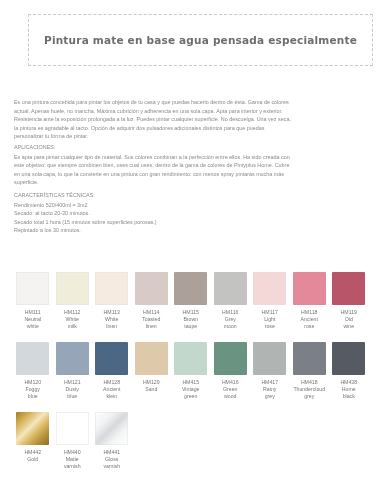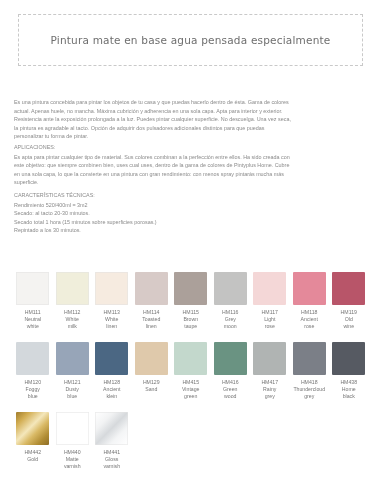--- a/index.html
+++ b/index.html
@@ -18,29 +18,30 @@
     position: relative;
     width: 381px;
     height: 492px;
     background: #ffffff;
     box-sizing: border-box;
   }
 
   
   .headline-box {
     position: absolute;
-    left: 18px;
+    left: 28px;
     top: 14px;
     width: 345px;
     height: 52px;
     border: 1px dashed #c9c9c9;
     box-sizing: border-box;
     display: flex;
     align-items: center;
     justify-content: center;
+    font-weight: bold;
   }
   .headline-text {
     font-family: "DejaVu Sans", sans-serif;
     font-size: 10.5px;
     line-height: 16px;
     color: #6e6e6e;
     text-align: center;
     letter-spacing: 0.2px;
     padding: 0 12px;
   }

